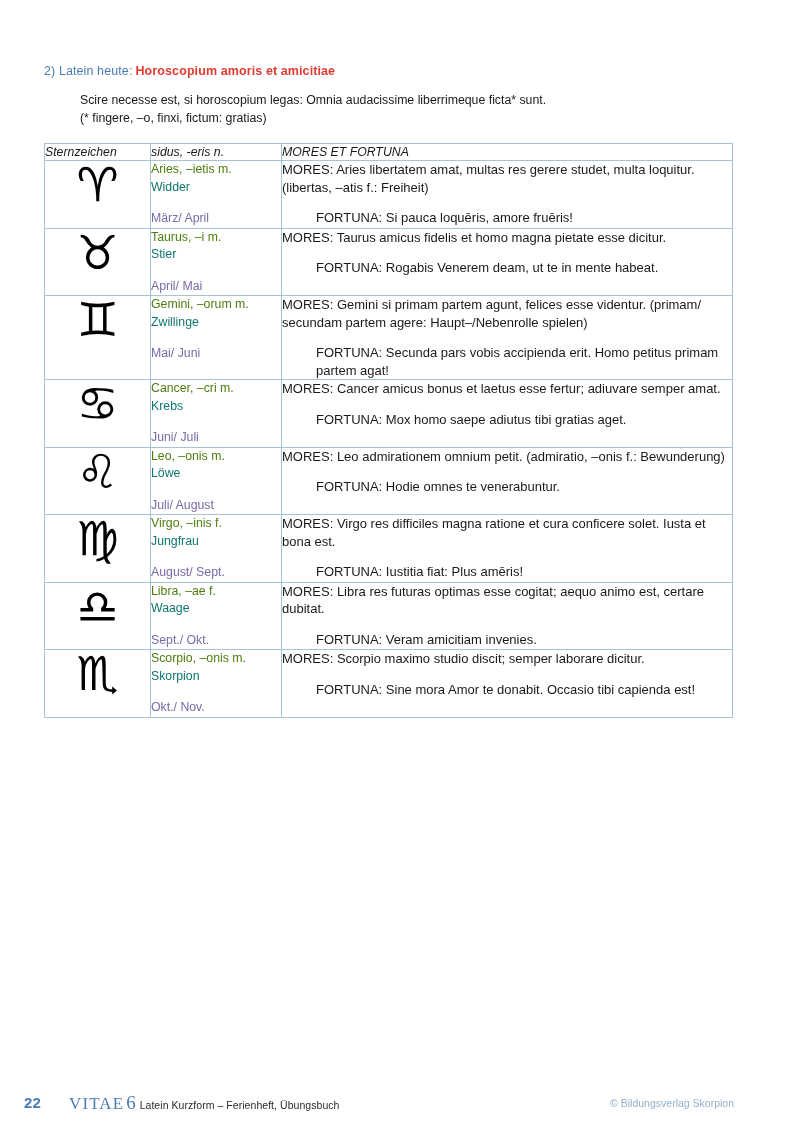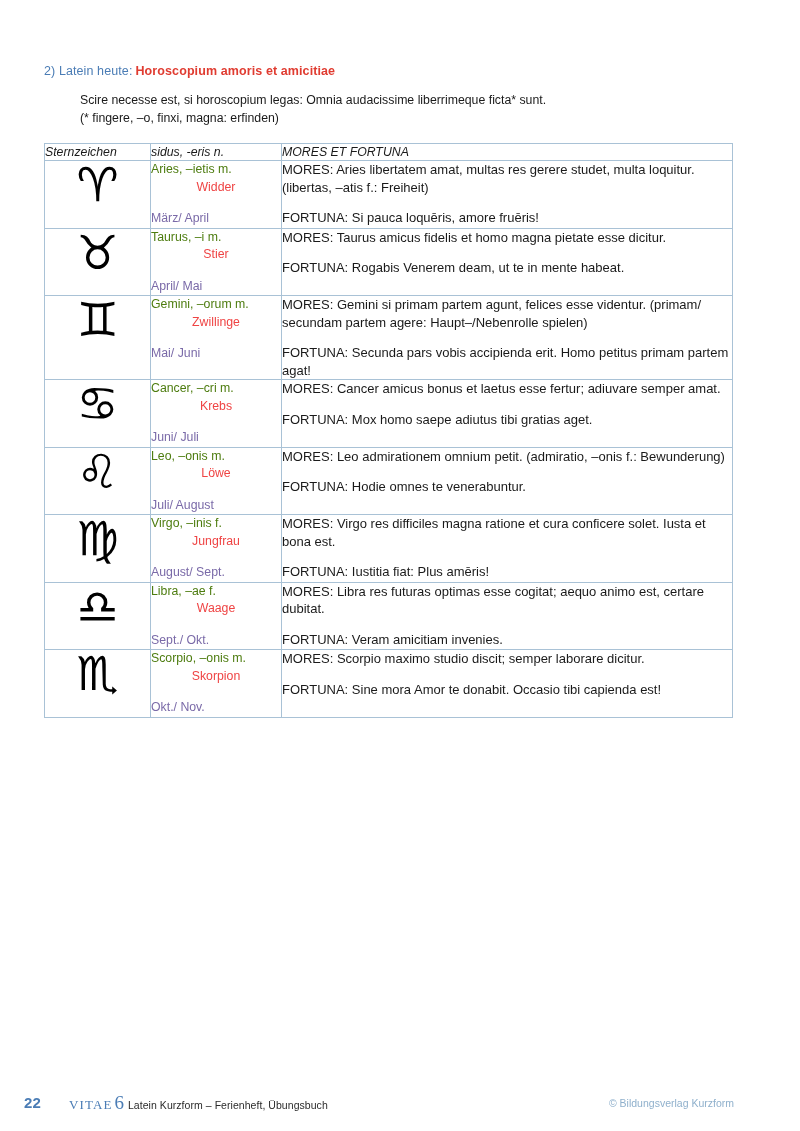--- a/index.html
+++ b/index.html
@@ -97,37 +97,37 @@
     color: #000000;
     display: block;
   }
 
   .latin-cell {
     padding: 11px 8px 11px 11px;
     font-size: 12.3px;
     line-height: 17.5px;
   }
   .latin-name { color: #4d7c0f; display: block; }
-  .latin-de   { color: #ef4444; display: block; text-align: center; }
+  .latin-de   { color: #0f766e; display: block; }
   .latin-months {
     color: #7a6aa8;
     display: block;
     margin-top: 14px;
   }
 
   .mores-cell {
     padding: 11px 10px 11px 11px;
     font-size: 13px;
     line-height: 17.5px;
   }
   .mores-cell p {
     margin: 0;
     color: #1a1a1a;
   }
-  .mores-cell p + p { margin-top: 13px; }
+  .mores-cell p + p { margin-top: 13px; margin-left: 34px; }
 
   
   .footer {
     position: absolute;
     left: 0;
     top: 1092px;
     width: 800px;
     height: 26px;
   }
   .footer-page {
@@ -141,21 +141,21 @@
     text-align: right;
   }
   .footer-brand {
     position: absolute;
     left: 69px;
     top: 0px;
     white-space: nowrap;
   }
   .footer-vitae {
     font-family: "Liberation Serif", serif;
-    font-size: 13px;
+    font-size: 17px;
     color: #4a7cb5;
     letter-spacing: 1.1px;
   }
   .footer-vitae-num {
     font-family: "Liberation Serif", serif;
     font-size: 19px;
     color: #4a7cb5;
     margin-left: 2px;
   }
   .footer-sub {
@@ -178,21 +178,21 @@
 <body>
 
 <div class="page">
 
   <div class="section-heading">
     <span class="heading-num">2) Latein heute:</span><span class="heading-title">Horoscopium amoris et amicitiae</span>
   </div>
 
   <div class="intro">
     <div>Scire necesse est, si horoscopium legas: Omnia audacissime liberrimeque ficta* sunt.</div>
-    <div>(* fingere, –o, finxi, magna: erfinden)</div>
+    <div>(* fingere, –o, finxi, fictum: gratias)</div>
   </div>
 
   <table class="zodiac-table">
     <colgroup>
       <col class="col-sign">
       <col class="col-latin">
       <col class="col-mores">
     </colgroup>
     <thead>
       <tr>
@@ -324,16 +324,16 @@
       </tr>
 
     </tbody>
   </table>
 
   <div class="footer">
     <span class="footer-page">22</span>
     <span class="footer-brand">
       <span class="footer-vitae">VITAE</span><span class="footer-vitae-num">6</span><span class="footer-sub">Latein Kurzform – Ferienheft, Übungsbuch</span>
     </span>
-    <span class="footer-copy">© Bildungsverlag Kurzform</span>
+    <span class="footer-copy">© Bildungsverlag Skorpion</span>
   </div>
 
 </div>
 
 </body></html>

